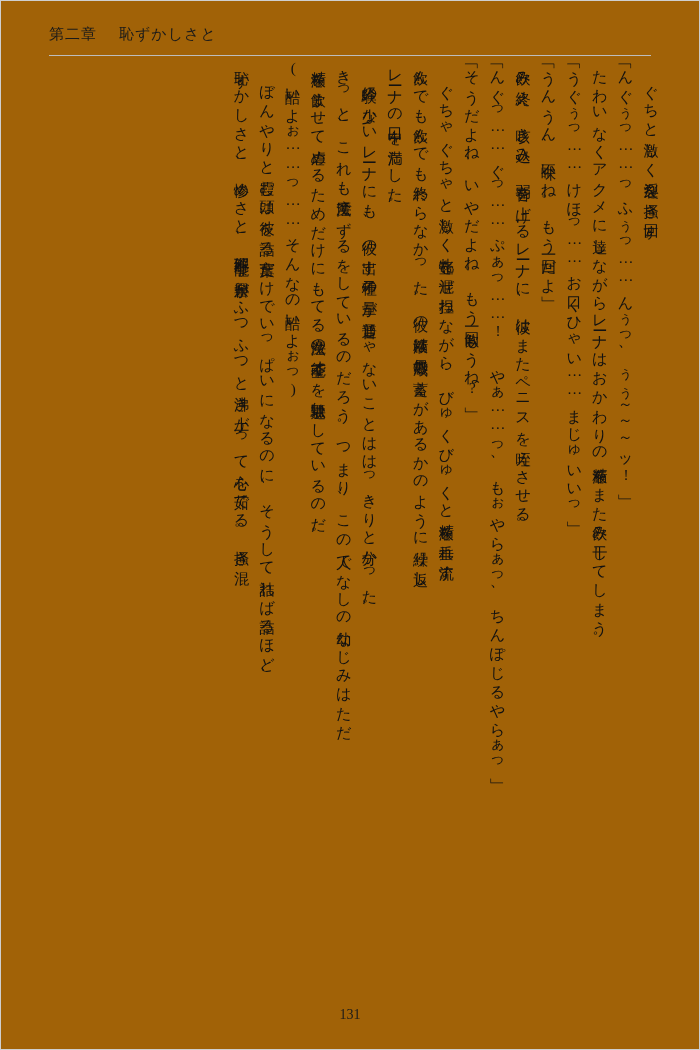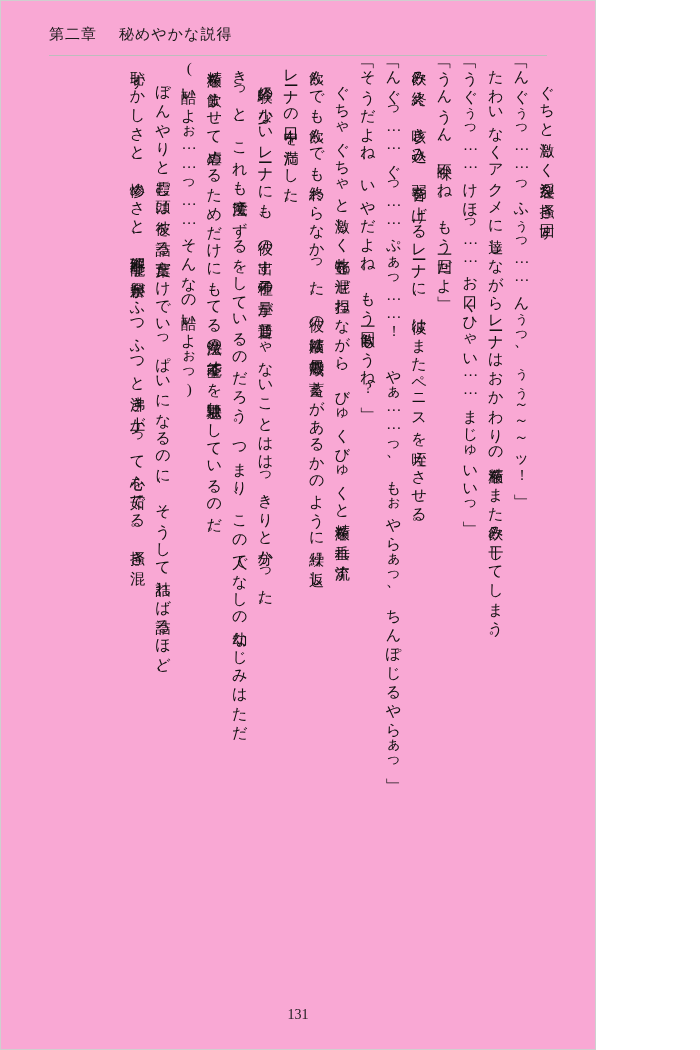--- a/index.html
+++ b/index.html
@@ -9,25 +9,25 @@
   body {
     width: 700px;
     height: 1050px;
     background: #ffffff;
     font-family: "Liberation Serif", "DejaVu Serif", serif;
     color: #1a1a1a;
     overflow: hidden;
   }
   .page {
     position: relative;
-    width: 596px;
+    width: 700px;
     height: 1050px;
     box-sizing: border-box;
     border: 1px solid #cfcfcf;
-    background: #f9a8d4;
+    background: #a16207;
   }
   .header {
     position: absolute;
     top: 18px;
     left: 48px;
     right: 48px;
     height: 30px;
     display: flex;
     align-items: center;
     gap: 22px;
@@ -85,21 +85,21 @@
     margin-top: 36px;
   }
 </style>
 </head>
 <body>
 
 <div class="page">
 
   <div class="header">
     <span class="chapter-num">第二章</span>
-    <span class="chapter-title">秘めやかな説得</span>
+    <span class="chapter-title">恥ずかしさと</span>
   </div>
 
   <div class="body-area">
     <div class="vline indent">ぐちと激しく淫裂を掻き回す。</div>
     <div class="vline">「んぐぅっ……っふぅっ……んぅっ、ぅぅ～～～ッ!」</div>
     <div class="vline">たわいなくアクメに達しながらレーナはおかわりの精液をまた飲み干してしまう。</div>
     <div class="vline">「うぐぅっ……けほっ……お口くひゃい……まじゅいいっ」</div>
     <div class="vline">「うんうん、不味いね。もう一回だよ」</div>
     <div class="vline">飲み終え、咳き込み、弱音を上げるレーナに、彼はまたペニスを咥えさせる。</div>
     <div class="vline">「んぐっ……ぐっ……ぷぁっ……! やぁ……っ、もぉやらぁっ、ちんぽじるやらぁっ」</div>

